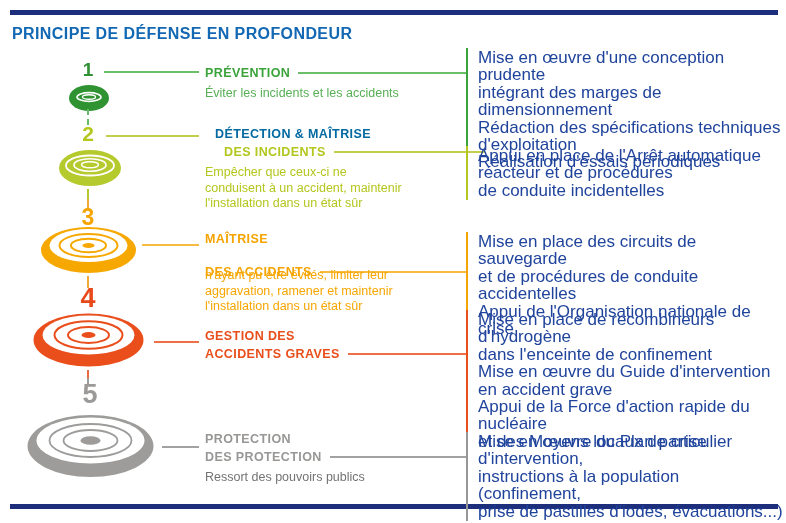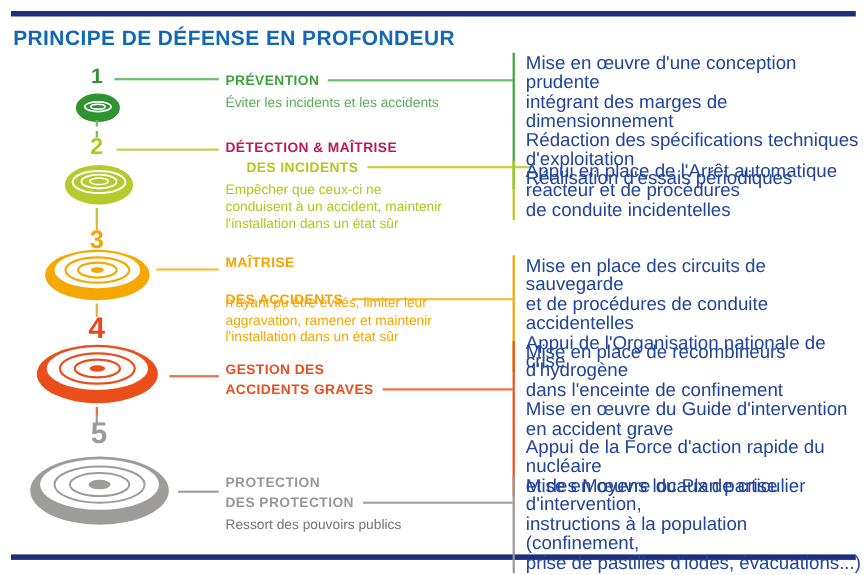--- a/index.html
+++ b/index.html
@@ -1,19 +1,19 @@
 <!DOCTYPE html>
 <html><head>
 <meta charset="utf-8">
 <style>
   html,body{margin:0;padding:0;background:#fff;}
   .stage{position:relative;width:786px;height:523px;background:#ffffff;
          font-family:"Liberation Sans",sans-serif;overflow:hidden;}
   .bar{position:absolute;left:10px;width:768px;height:5px;}
-  .title{position:absolute;left:12px;top:25px;font-size:19px;font-weight:bold;letter-spacing:.4px;}
+  .title{position:absolute;left:12px;top:25px;font-size:16px;font-weight:bold;letter-spacing:.4px;}
   .lnum{position:absolute;width:36px;text-align:center;font-weight:bold;line-height:1;}
   .numline{position:absolute;height:2px;}
   .dash{position:absolute;width:0;border-left:2px dashed;}
   .disc{position:absolute;}
   .trow{position:absolute;left:205px;width:261px;display:flex;align-items:center;height:16px;}
   .ltitle{font-size:12.5px;font-weight:bold;letter-spacing:.4px;white-space:nowrap;}
   .hline{flex:1;height:2px;margin-left:8px;}
   .ldesc{position:absolute;left:205px;width:261px;font-size:12.5px;line-height:15.5px;white-space:pre-line;}
   .rblock{position:absolute;left:466px;width:318px;box-sizing:border-box;border-left:2px solid;
           padding:1px 0 1px 10px;font-size:17px;line-height:17.4px;white-space:pre-line;}
@@ -57,21 +57,21 @@
   <svg class="disc" style="left:58px;top:148px;" width="64" height="39" viewBox="0 0 64 39">
     <ellipse cx="32" cy="20" rx="31" ry="18" fill="#b5ca2c"></ellipse>
     <ellipse cx="32" cy="17.5" rx="24" ry="10" fill="none" stroke="#ffffff" stroke-width="1.8"></ellipse>
     <ellipse cx="32" cy="17" rx="16" ry="6.3" fill="none" stroke="#ffffff" stroke-width="1.6"></ellipse>
     <ellipse cx="32" cy="16.8" rx="8.5" ry="3" fill="none" stroke="#ffffff" stroke-width="1.4"></ellipse>
   </svg>
 
   <div class="dash" style="left:87px;top:189px;height:10px;border-color:#b5ca2c;"></div>
   <div class="dash" style="left:87px;top:199px;height:10px;border-color:#f2a93c;"></div>
 
-  <div class="ltitle" style="position: absolute; left: 205px; top: 127px; color: #be185d;">DÉTECTION &amp; MAÎTRISE</div>
+  <div class="ltitle" style="position: absolute; left: 215px; top: 127px; color: #0369a1;">DÉTECTION &amp; MAÎTRISE</div>
   <div class="trow" style="top:144px;padding-left:19px;">
     <span class="ltitle" style="color: rgb(179, 199, 30);">DES INCIDENTS</span>
     <div class="hline" style="background: rgb(195, 207, 73);"></div>
   </div>
   <div class="ldesc" style="top: 165px; color: rgb(179, 199, 30);">Empêcher que ceux-ci ne
 conduisent à un accident, maintenir
 l'installation dans un état sûr</div>
 
   <div class="rblock" style="top: 146px; border-left-color: rgb(179, 199, 30); color: rgb(32, 68, 156);">Appui en place de l'Arrêt automatique
 réacteur et de procédures

